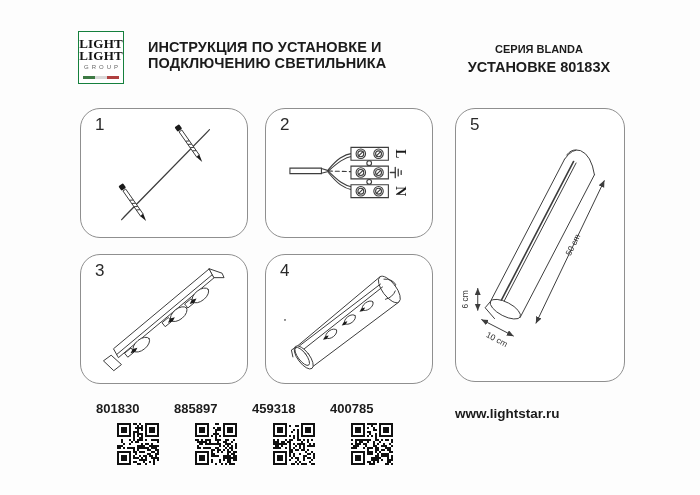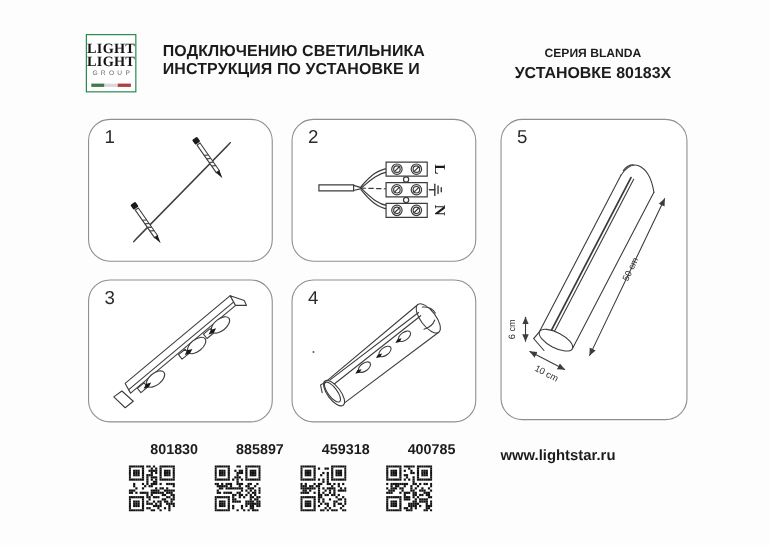--- a/index.html
+++ b/index.html
@@ -32,43 +32,43 @@
   }
   #panel-1{left:80px;top:108px;width:168px;height:130px;}
   #panel-2{left:265px;top:108px;width:168px;height:130px;}
   #panel-3{left:80px;top:254px;width:168px;height:130px;}
   #panel-4{left:265px;top:254px;width:168px;height:130px;}
   #panel-5{left:455px;top:108px;width:170px;height:274px;}
   .step-num{position:absolute;left:14px;top:6px;font-size:17px;color:#2a2a2a;z-index:2;}
   .art{position:absolute;left:0;top:0;width:100%;height:100%;}
   .art *{vector-effect:non-scaling-stroke;}
   
-  .article{position:absolute;top:401px;width:84px;text-align:right;}
+  .article{position:absolute;top:401px;width:84px;text-align:left;}
   .article .code{font-weight:700;font-size:13px;margin-bottom:7px;}
   .qr{width:42px;height:42px;display:block;margin:0 auto;background:#fff;}
   .website{position:absolute;left:455px;top:406px;width:170px;text-align:left;
     font-weight:700;font-size:13.5px;color:#1b1b1b;}
 </style>
 </head>
 <body>
 
 <div class="logo-box">
   <div class="logo-word first">LIGHT</div>
   <div class="logo-word">LIGHT</div>
   <div class="logo-group">GROUP</div>
   <div class="logo-flag">
     <span style="background:#3e7a44"></span>
       <span style="background:#d9d9d9"></span>
       <span style="background:#b04040"></span>
   </div>
 </div>
 
 <div class="title">
+  <div>ИНСТРУКЦИЯ ПО УСТАНОВКЕ И</div>
   <div>ПОДКЛЮЧЕНИЮ СВЕТИЛЬНИКА</div>
-  <div>ИНСТРУКЦИЯ ПО УСТАНОВКЕ И</div>
 </div>
 
 <div class="series-block">
   <div class="series-name">СЕРИЯ BLANDA</div>
   <div class="articles-label">УСТАНОВКЕ 80183X</div>
 </div>
 
 <div class="panel" id="panel-1">
   <span class="step-num">1</span>
   <svg class="art" viewBox="0 0 168 130">

